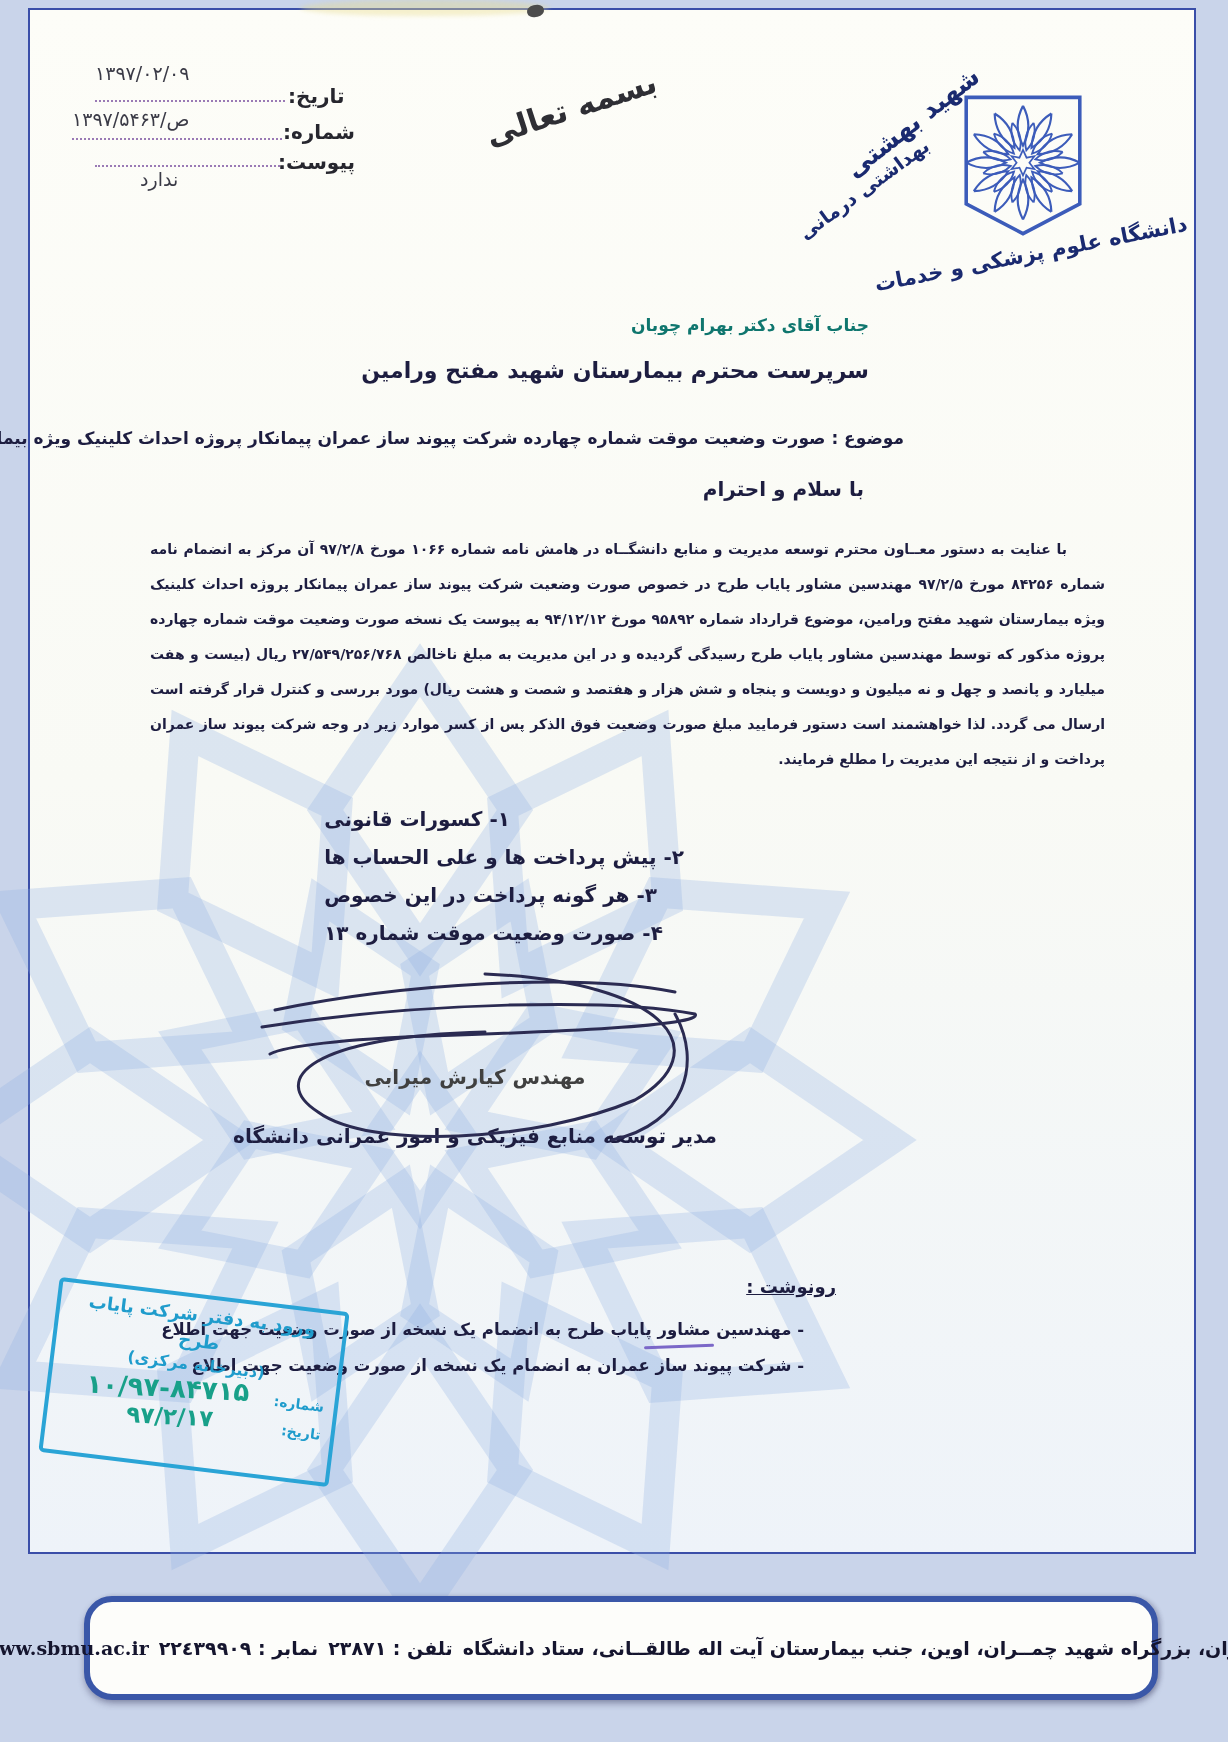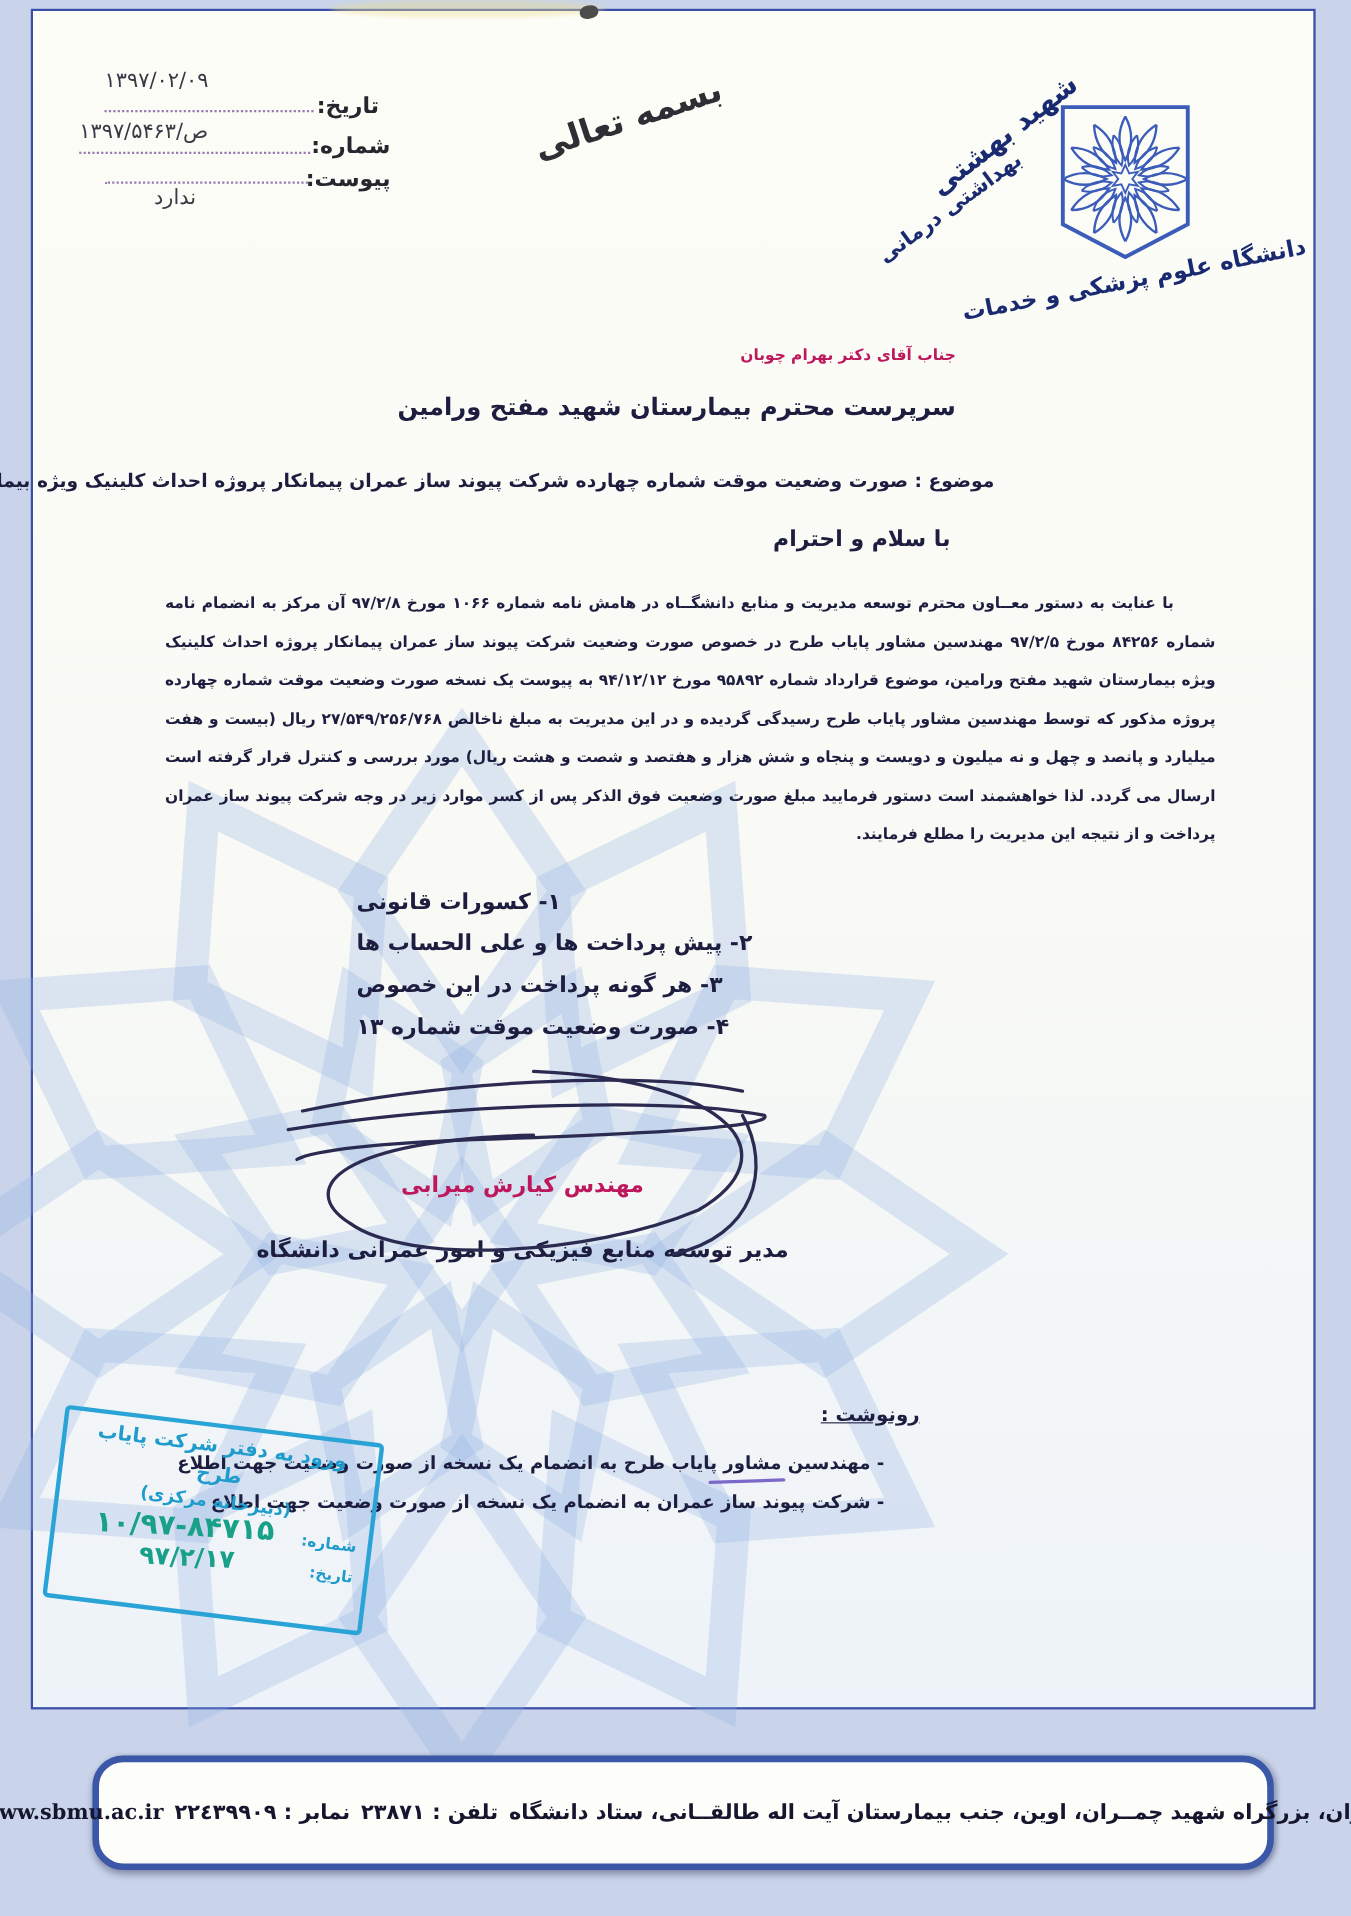--- a/index.html
+++ b/index.html
@@ -44,35 +44,35 @@
 
   
   .logo-svg{left:952px;top:82px;width:142px;height:172px;z-index:5;}
   .callig{direction:rtl;font-weight:bold;color:#1a2a70;z-index:5;white-space:nowrap;}
   .callig1{left:832px;top:108px;font-size:25px;transform:rotate(-38deg);}
   .callig2{left:786px;top:178px;font-size:19px;transform:rotate(-36deg);}
   .callig3{left:872px;top:242px;font-size:21px;transform:rotate(-11deg);}
 
   
   .rtl{direction:rtl;}
-  .recip1{right:163px;top:315px;font-size:14px;font-weight:bold;color:#be185d;z-index:5;margin-left:36px;}
+  .recip1{right:163px;top:315px;font-size:17px;font-weight:bold;color:#0f766e;z-index:5;margin-left:36px;}
   .recip2{right:163px;top:358px;font-size:22px;font-weight:bold;color:#1d1d40;z-index:5;}
   .subject{right:128px;top:428px;font-size:17px;font-weight:bold;color:#1d1d40;z-index:5;white-space:nowrap;}
   .salutation{right:168px;top:477px;font-size:20px;font-weight:bold;color:#1d1d40;z-index:5;}
   .bodytext{
     left:150px;top:532px;width:955px;z-index:5;
     direction:rtl;text-align:justify;text-indent:38px;
     font-size:14px;line-height:35px;font-weight:bold;color:#1d1d40;
   }
   .list{right:348px;top:800px;z-index:5;direction:rtl;text-align:left;}
   .list div{font-size:20px;line-height:38px;font-weight:bold;color:#1d1d40;}
 
   
   .sigblock{left:230px;top:1064px;width:490px;text-align:center;z-index:6;direction:rtl;}
-  .signame{font-size:20px;font-weight:bold;color:#be185d;line-height:27px;}
+  .signame{font-size:20px;font-weight:bold;color:#404040;line-height:27px;}
   .sigtitle{font-size:20px;font-weight:bold;color:#1d1d40;line-height:27px;margin-top:32px;}
   .scribble{left:250px;top:912px;width:480px;height:270px;z-index:7;}
 
   
   .cc-label{right:196px;top:1276px;font-size:18px;font-weight:bold;color:#1d1d40;z-index:5;direction:rtl;text-decoration:underline;}
   .cc-items{right:228px;top:1312px;z-index:5;direction:rtl;text-align:right;}
   .cc-items div{font-size:16.5px;line-height:36px;font-weight:bold;color:#1d1d40;}
   .cc-underline{right:318px;top:1345px;width:70px;height:3px;background:#7b68c8;transform:rotate(-2deg);border-radius:2px;z-index:6;}
 
   

